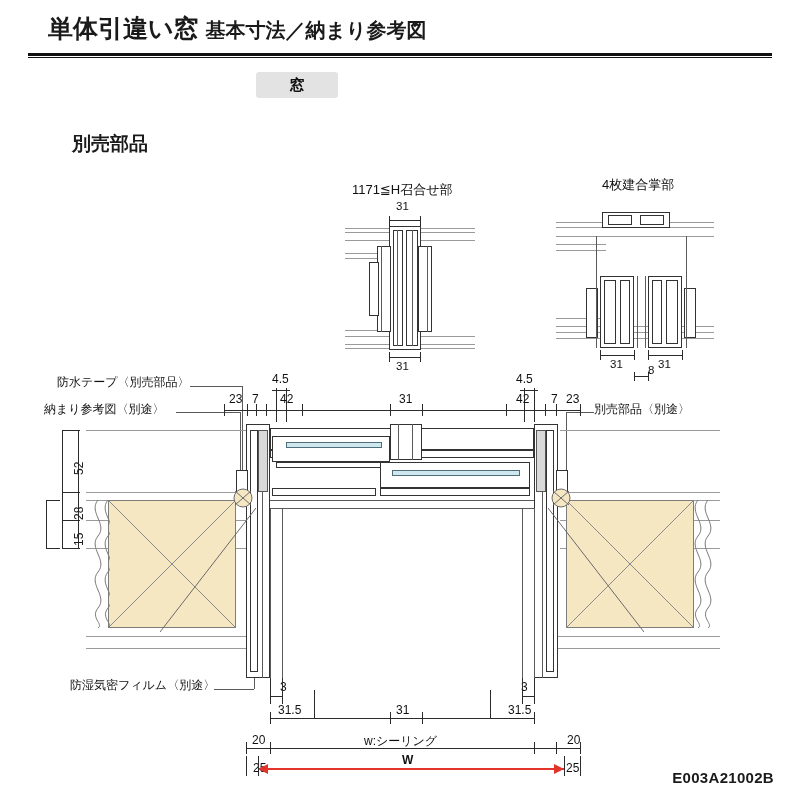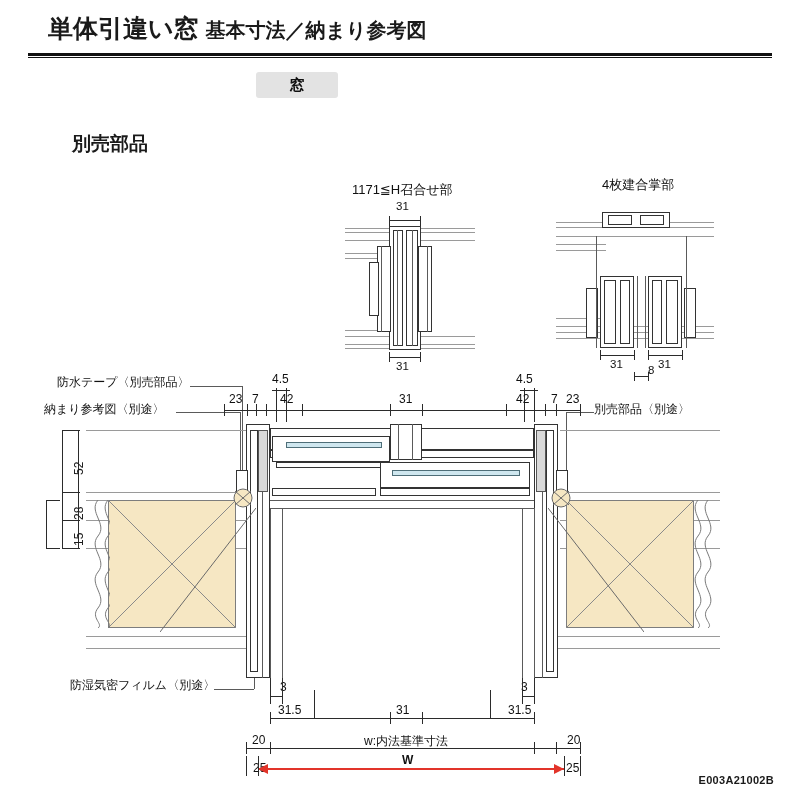--- a/index.html
+++ b/index.html
@@ -52,21 +52,21 @@
   .vdim{position:absolute;font-size:12px;transform:rotate(-90deg);transform-origin:left top;white-space:nowrap;}
 
   .arrowline{position:absolute;height:2px;background:#e2342a;}
   .arrowline:before,.arrowline:after{
     content:"";position:absolute;top:-4px;width:0;height:0;
     border-top:5px solid transparent;border-bottom:5px solid transparent;
   }
   .arrowline:before{left:0;border-right:10px solid #e2342a;}
   .arrowline:after{right:0;border-left:10px solid #e2342a;}
 
-  .code{position:absolute;right:26px;bottom:14px;font-size:11px;font-weight:bold;letter-spacing:.3px;}
+  .code{position:absolute;right:26px;bottom:14px;font-size:15px;font-weight:bold;letter-spacing:.3px;}
 </style>
 </head>
 <body>
 
 <div id="root">
 
   <div class="hdr">
     <div class="hdr-title">
       <span>単体引違い窓</span>
       <span class="sub">基本寸法／納まり参考図</span>
@@ -323,21 +323,21 @@
     <div class="dim" style="left:396px;top:703px;">31</div>
     <div class="dim" style="left:508px;top:703px;">31.5</div>
     <div class="ln" style="left:270px;top:718px;width:264px;height:1px;"></div>
     <div class="ln" style="left:270px;top:712px;width:1px;height:12px;"></div>
     <div class="ln" style="left:390px;top:712px;width:1px;height:12px;"></div>
     <div class="ln" style="left:422px;top:712px;width:1px;height:12px;"></div>
     <div class="ln" style="left:534px;top:712px;width:1px;height:12px;"></div>
 
     <div class="dim" style="left:252px;top:733px;">20</div>
     <div class="dim" style="left:567px;top:733px;">20</div>
-    <div class="dim" style="left:364px;top:733px;">w:内法基準寸法</div>
+    <div class="dim" style="left:364px;top:733px;">w:シーリング</div>
     <div class="ln" style="left:246px;top:748px;width:334px;height:1px;"></div>
     <div class="ln" style="left:246px;top:742px;width:1px;height:12px;"></div>
     <div class="ln" style="left:270px;top:742px;width:1px;height:12px;"></div>
     <div class="ln" style="left:534px;top:742px;width:1px;height:12px;"></div>
     <div class="ln" style="left:580px;top:742px;width:1px;height:12px;"></div>
     <div class="ln" style="left:556px;top:742px;width:1px;height:12px;"></div>
 
     <div class="dim" style="left:253px;top:761px;">25</div>
     <div class="dim" style="left:566px;top:761px;">25</div>
     <div class="arrowline" style="left:258px;top:768px;width:306px;"></div>

